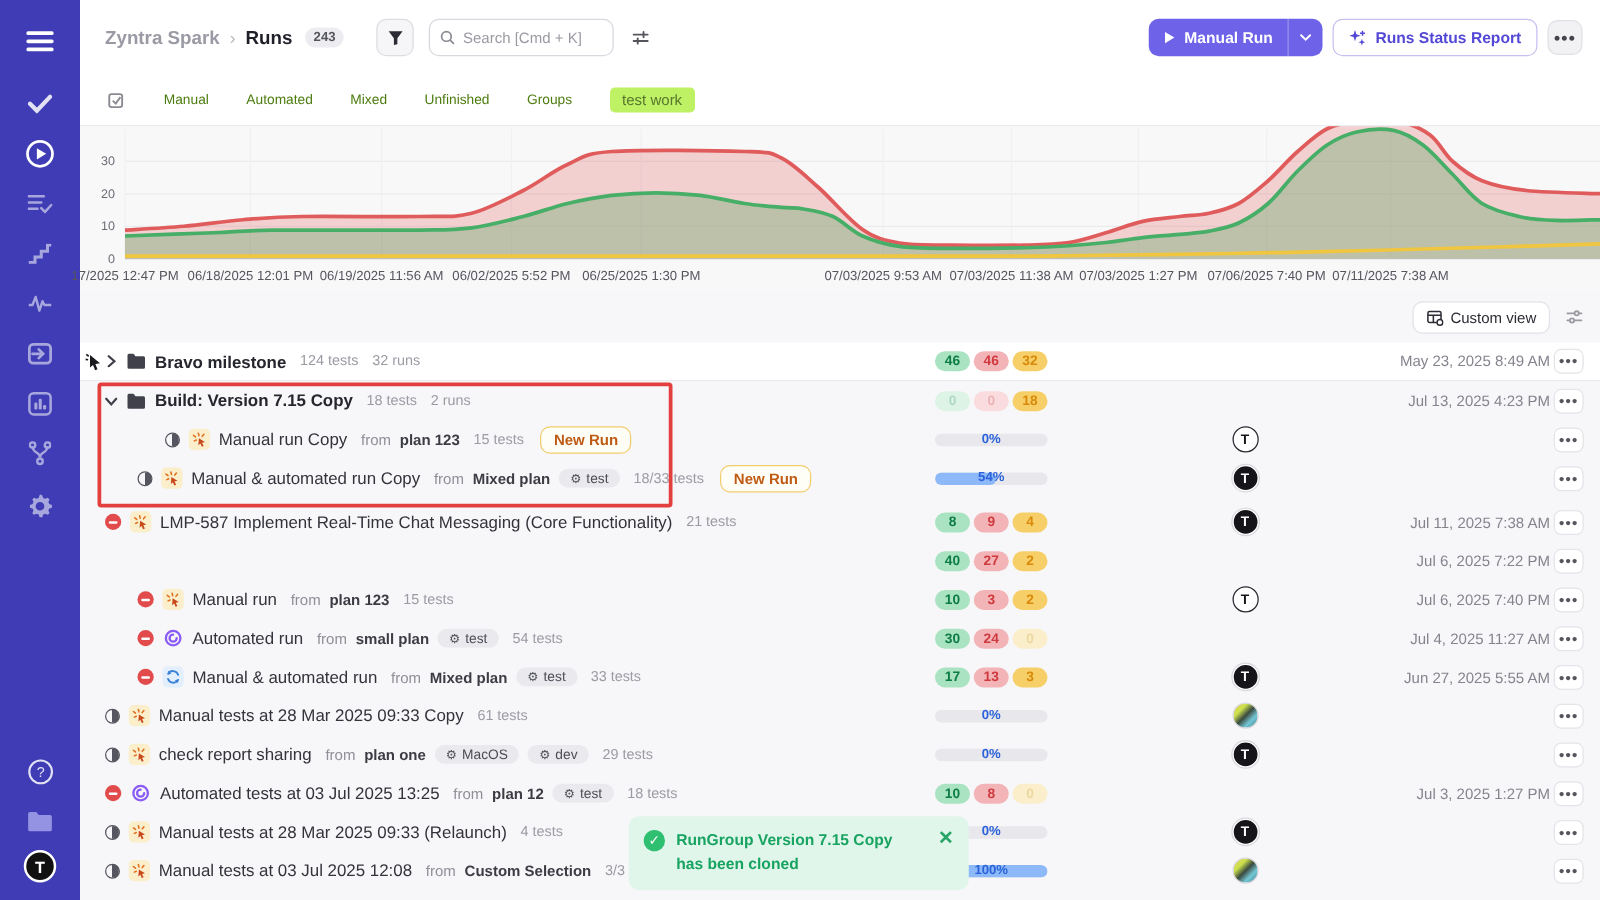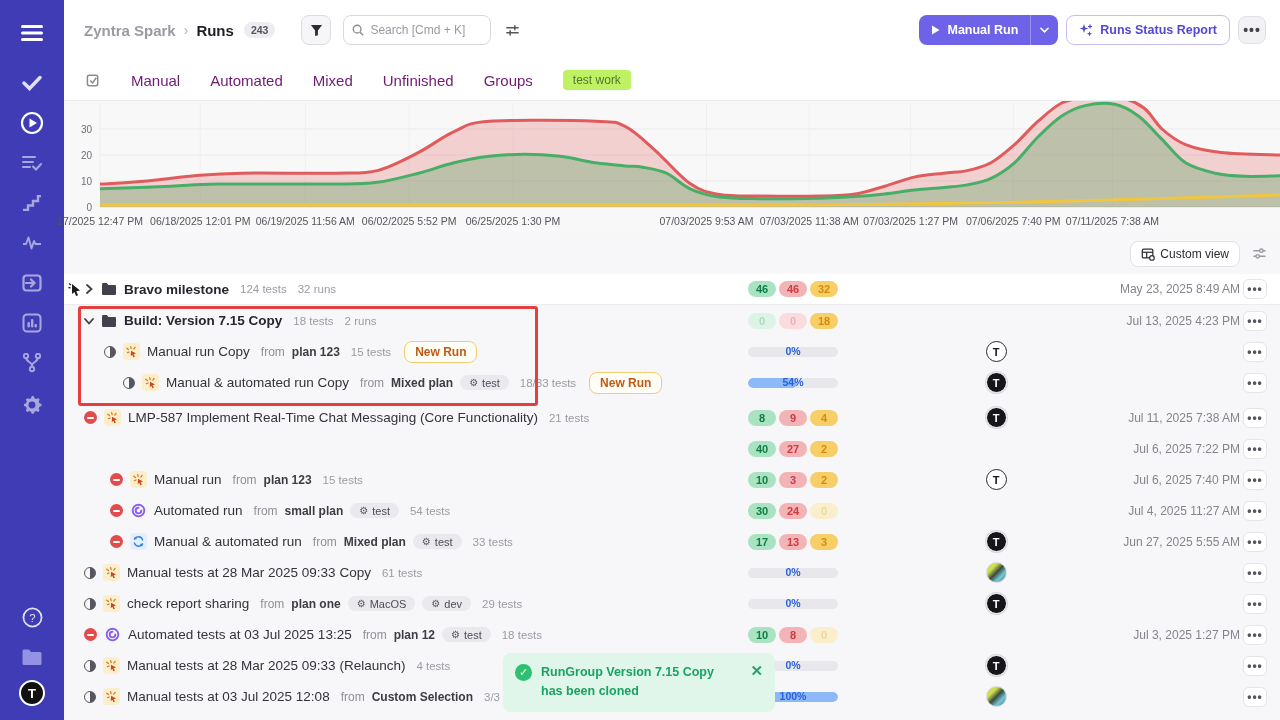--- a/index.html
+++ b/index.html
@@ -32,21 +32,21 @@
   .disp-btn { margin-left:14px; cursor:pointer; display:flex; }
   .right-actions { margin-left:auto; display:flex; align-items:center; gap:8px; }
   .btn-primary { height:30px; background:#6e63e8; border-radius:8px; display:flex; align-items:center; color:#fff; font-size:12.5px; font-weight:bold; cursor:pointer; overflow:hidden; }
   .btn-primary .mainpart { display:flex; align-items:center; gap:7px; padding:0 12px; }
   .btn-primary .chev { padding:0 9px; border-left:1px solid rgba(255,255,255,.3); height:100%; display:flex; align-items:center; }
   .btn-outline { height:30px; background:#fff; border:1px solid #c6c0f0; border-radius:8px; display:flex; align-items:center; gap:7px; padding:0 12px; color:#5348d6; font-size:12.5px; font-weight:bold; cursor:pointer; }
   .btn-more { width:28px; height:28px; background:#f2f2f5; border:1px solid #e0e0e5; border-radius:8px; display:flex; align-items:center; justify-content:center; color:#44444c; font-size:14px; font-weight:bold; cursor:pointer; letter-spacing:1px; }
 
   
   .tabbar { height:40px; background:#fff; display:flex; align-items:center; padding-left:22px; gap:30px; }
-  .tab { font-size:15px; color:#701a75; cursor:pointer; }
+  .tab { font-size:11px; color:#4d7c0f; cursor:pointer; }
   .tag { background:#bef264; color:#57752f; font-size:12px; padding:3px 10px; border-radius:4px; cursor:pointer; }
 
   
   .chart { height:133px; position:relative; border-top:1px solid #ececf0; background:#f8f8f9; }
   .chart svg { position:absolute; left:0; top:0; }
   .xlab { position:absolute; top:114px; transform:translateX(-50%); font-size:10.5px; color:#55555e; white-space:nowrap; }
   .ylab { position:absolute; right:1188px; font-size:10px; color:#6d6d76; }
 
   
   .toolrow { height:41px; display:flex; align-items:center; justify-content:flex-end; padding-right:13px; gap:12px; }
@@ -369,21 +369,21 @@
           </div>
           <div class="c-stats">
             <span class="pill green faded">0</span>
             <span class="pill red faded">0</span>
             <span class="pill yellow">18</span>
           </div>
           <div class="c-date">Jul 13, 2025 4:23 PM</div>
           <div class="c-dots">•••</div>
         </div>
         <div class="row">
-          <div class="lpart" style="padding-left: 40px;">
+          <div class="lpart" style="padding-left: 68px;">
             <span class="status-half"></span>
             <span class="ticon manual">
               <svg width="13" height="13" viewBox="0 0 16 16">
                 <g stroke="#e0701f" stroke-width="1.5" stroke-linecap="round">
                   <line x1="7" y1="2" x2="7.6" y2="4.4"></line>
                   <line x1="2.2" y1="4" x2="4.2" y2="5.6"></line>
                   <line x1="12.5" y1="3" x2="10.8" y2="5"></line>
                   <line x1="3" y1="9.5" x2="5" y2="8.6"></line>
                 </g>
                 <path d="M7.5 7 L13.5 10.6 L10.6 11.4 L12.2 14.6 L10.4 15.2 L9 12 L7 13.8 Z" fill="#c8491c"></path>
@@ -398,21 +398,21 @@
           <div class="prog">
             <div class="fill" style="width:0%"></div>
           </div>
           <div class="prog-txt">0%</div>
           <div class="c-av">
             <div class="av outline">T</div>
           </div>
           <div class="c-dots">•••</div>
         </div>
         <div class="row">
-          <div class="lpart" style="padding-left: 59px;">
+          <div class="lpart" style="padding-left: 46px;">
             <span class="status-half"></span>
             <span class="ticon manual">
               <svg width="13" height="13" viewBox="0 0 16 16">
                 <g stroke="#e0701f" stroke-width="1.5" stroke-linecap="round">
                   <line x1="7" y1="2" x2="7.6" y2="4.4"></line>
                   <line x1="2.2" y1="4" x2="4.2" y2="5.6"></line>
                   <line x1="12.5" y1="3" x2="10.8" y2="5"></line>
                   <line x1="3" y1="9.5" x2="5" y2="8.6"></line>
                 </g>
                 <path d="M7.5 7 L13.5 10.6 L10.6 11.4 L12.2 14.6 L10.4 15.2 L9 12 L7 13.8 Z" fill="#c8491c"></path>

